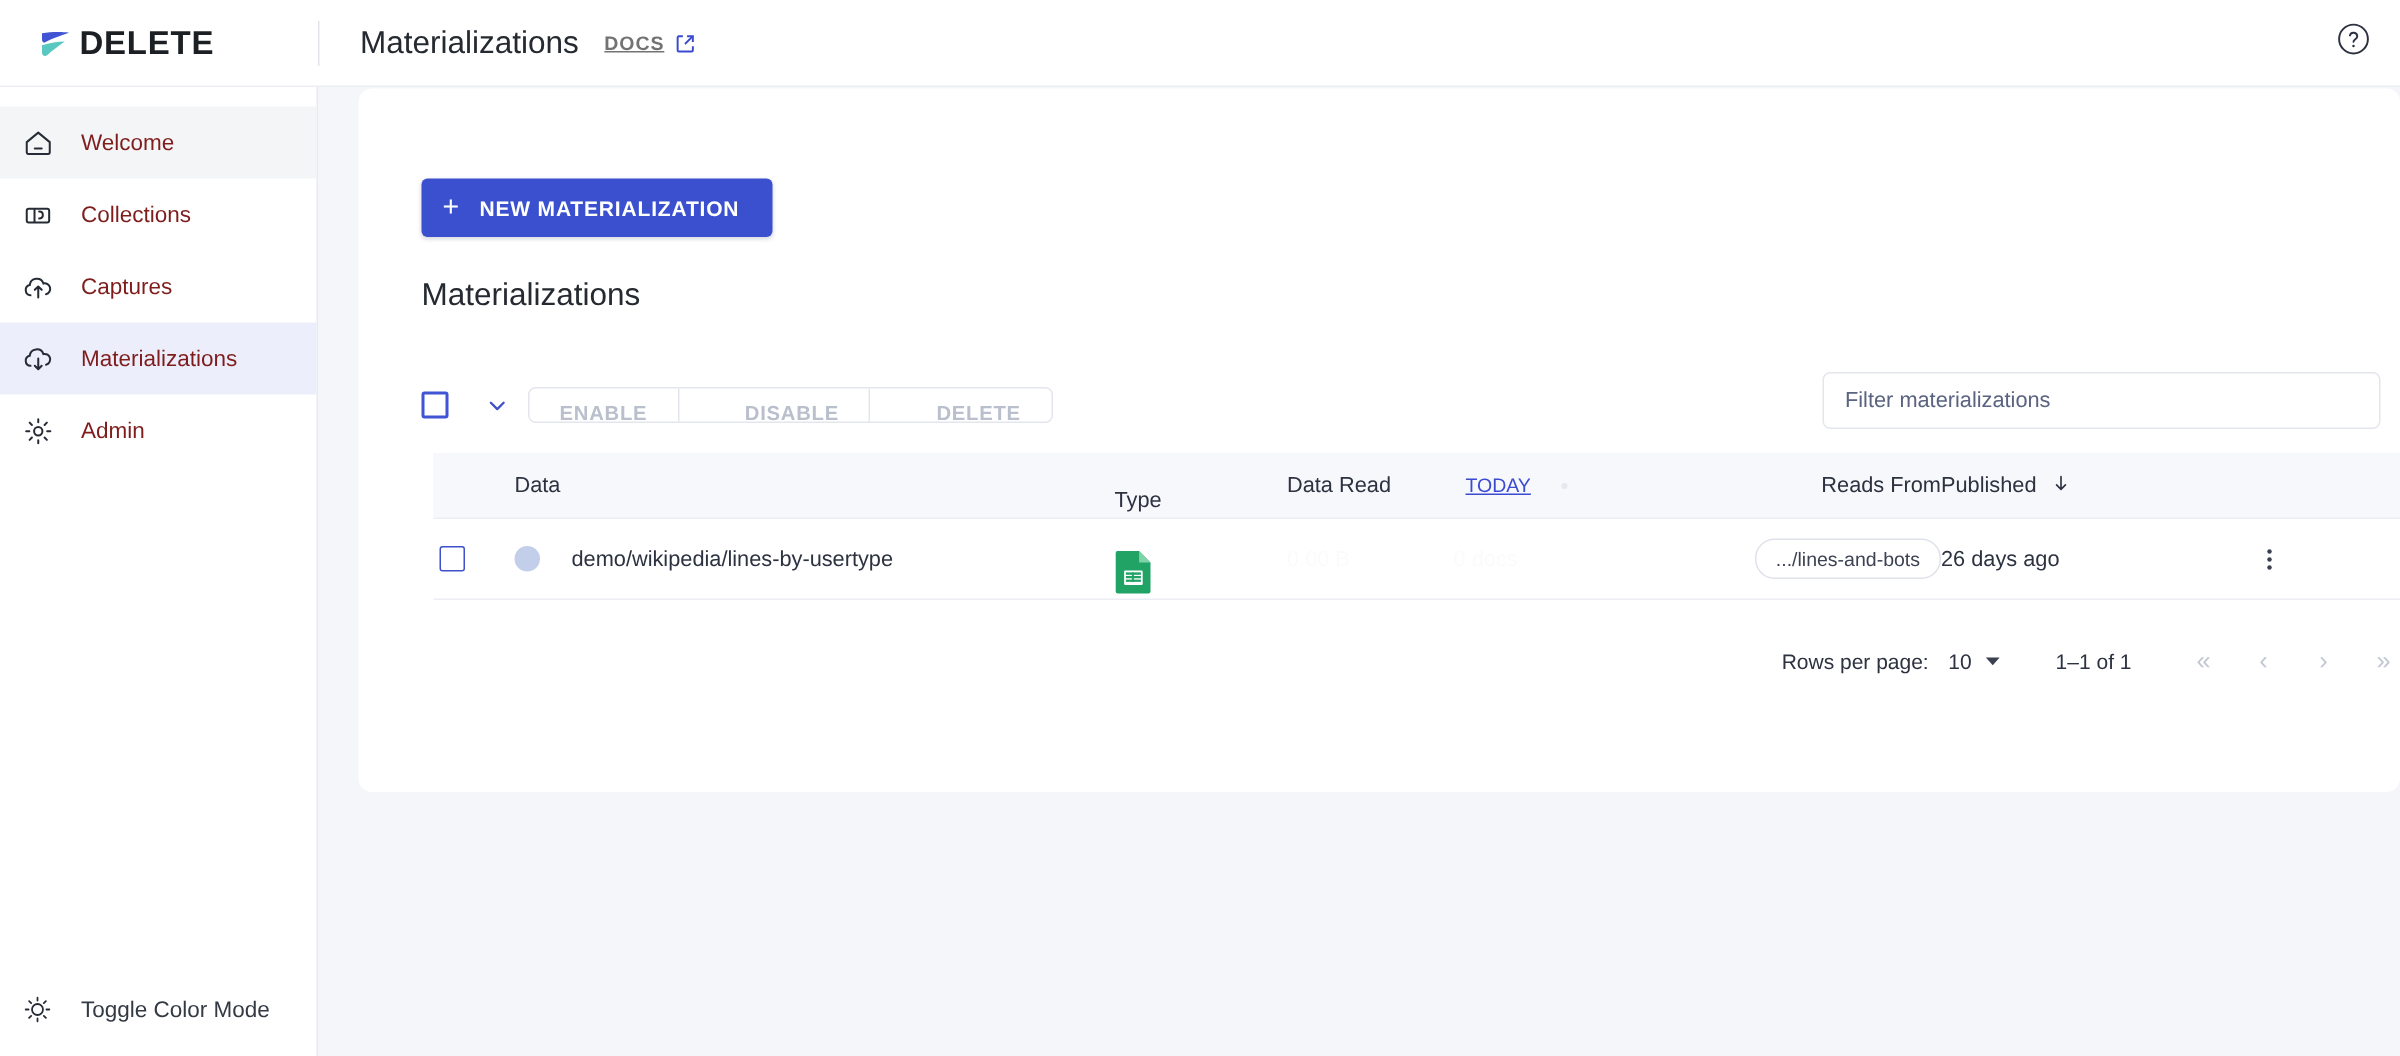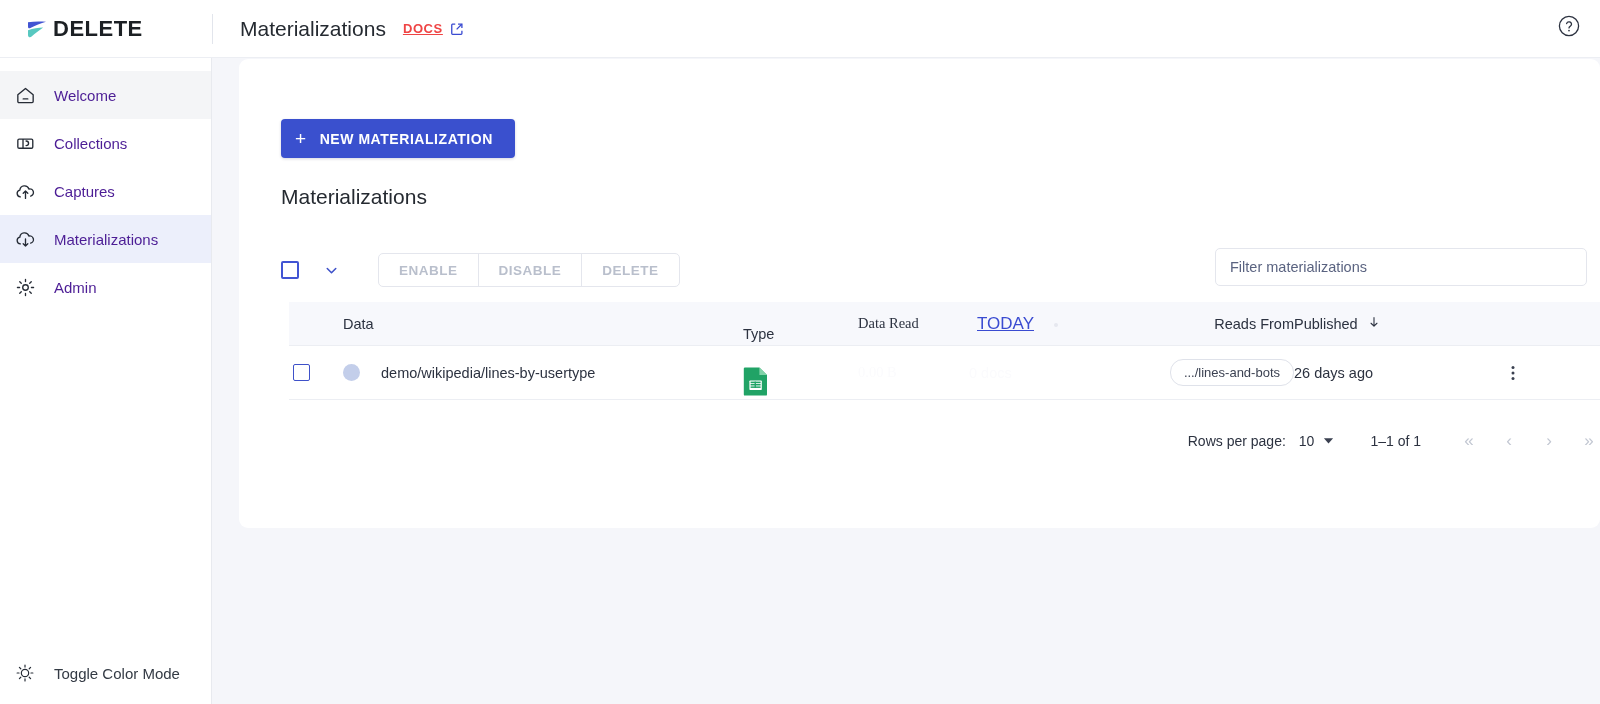--- a/index.html
+++ b/index.html
@@ -35,42 +35,42 @@
     width: 1px; height: 30px; background: #e2e5ec;
     margin-left: 0px;
   }
   .page-title {
     font-size: 21px; color: #252a31; font-weight: 400;
     margin-left: 27px;
   }
   .docs-link {
     margin-left: 17px;
     display: flex; align-items: center; gap: 7px;
-    color: #ef4444; font-size: 13px; font-weight: 600;
+    color: #737373; font-size: 13px; font-weight: 600;
     letter-spacing: 0.6px;
     text-decoration: underline;
     cursor: pointer;
   }
   .ext-icon { width: 14px; height: 14px; display: block; }
   .help-icon {
     position: absolute; right: 18px; top: 13px;
     width: 26px; height: 26px; cursor: pointer;
   }
 
   
   .sidebar {
     position: absolute; top: 58px; left: 0;
     width: 212px; height: 646px;
     background: #ffffff;
     border-right: 1px solid #e8eaef;
   }
   .nav-item {
     height: 48px; display: flex; align-items: center;
     padding-left: 12px; cursor: pointer;
-    color: #4c1d95; font-size: 15px;
+    color: #7f1d1d; font-size: 15px;
   }
   .nav-item .nav-ico {
     width: 26px; height: 26px; margin-right: 16px;
     display: flex; align-items: center; justify-content: center;
     flex: none;
   }
   .nav-item.hover-state { background: #f4f5f7; }
   .nav-item.active { background: #eceffb; }
   .nav-spacer { height: 13px; }
   .color-toggle {
@@ -124,23 +124,23 @@
   }
   .sel-check {
     width: 18px; height: 18px; border: 2px solid #4154d3;
     border-radius: 2px; background: #fff; cursor: pointer; flex: none;
   }
   .sel-caret {
     margin-left: 21px; width: 22px; height: 22px; cursor: pointer;
     display: flex; align-items: center; justify-content: center; flex: none;
   }
   .btn-group {
-    margin-left: 36px;
+    margin-left: 10px;
     display: flex; border: 1px solid #e4e6ed; border-radius: 5px;
-    overflow: hidden; height: 34px;
+    overflow: hidden; height: 24px; gap: 24px;
   }
   .grp-btn {
     padding: 0 20px; height: 32px;
     background: transparent; border: none;
     border-right: 1px solid #e4e6ed;
     color: #b9bfcc; font-size: 13.5px; font-weight: 600;
     letter-spacing: 0.5px;
     font-family: "Liberation Sans", sans-serif;
     cursor: default;
     display: flex; align-items: center;
@@ -172,37 +172,37 @@
     font-size: 14.5px; color: #2c3240;
   }
   .tr-row {
     height: 54px; display: flex; align-items: center;
     border-bottom: 1px solid #eceef3;
     font-size: 14.5px; color: #2c3240;
   }
   .c-check  { width: 54px; padding-left: 4px; flex: none; }
   .c-name   { width: 400px; flex: none; display: flex; align-items: center; }
   .c-type   { width: 115px; flex: none; margin-top: 20px; }
-  .c-read   { width: 111px; flex: none; font-family: Liberation Serif, serif; }
+  .c-read   { width: 111px; flex: none; }
   .c-docs   { width: 110px; flex: none; }
   .c-reads  { width: 215px; flex: none; text-align: right; }
   .c-pub    { width: 182px; flex: none; display:flex; align-items:center; gap:9px;}
   .c-menu   { width: 60px; flex: none; display: flex; justify-content: flex-end; padding-right: 14px; }
 
   .row-check {
     width: 17px; height: 17px; border: 1.6px solid #3e51c9;
     border-radius: 2px; background: #fff; cursor: pointer;
   }
   .status-dot {
     width: 17px; height: 17px; border-radius: 50%;
     background: #c3ceea; margin-right: 21px; flex: none;
   }
   .today-link {
     color: #3a4bd1; text-decoration: underline;
-    font-size: 17px; cursor: pointer; margin-left: 8px;
+    font-size: 13px; cursor: pointer; margin-left: 8px;
   }
   .faint-dot {
     display: inline-block; width: 4px; height: 4px; border-radius: 50%;
     background: #e6e8ef; margin-left: 16px; vertical-align: middle;
   }
   .ghost-val { color: #fbfbfd; font-size: 14.5px; }
   .chip {
     display: inline-block;
     border: 1px solid #dfe2ea; border-radius: 13px;
     padding: 5px 13px; font-size: 13px; color: #3c4252;

